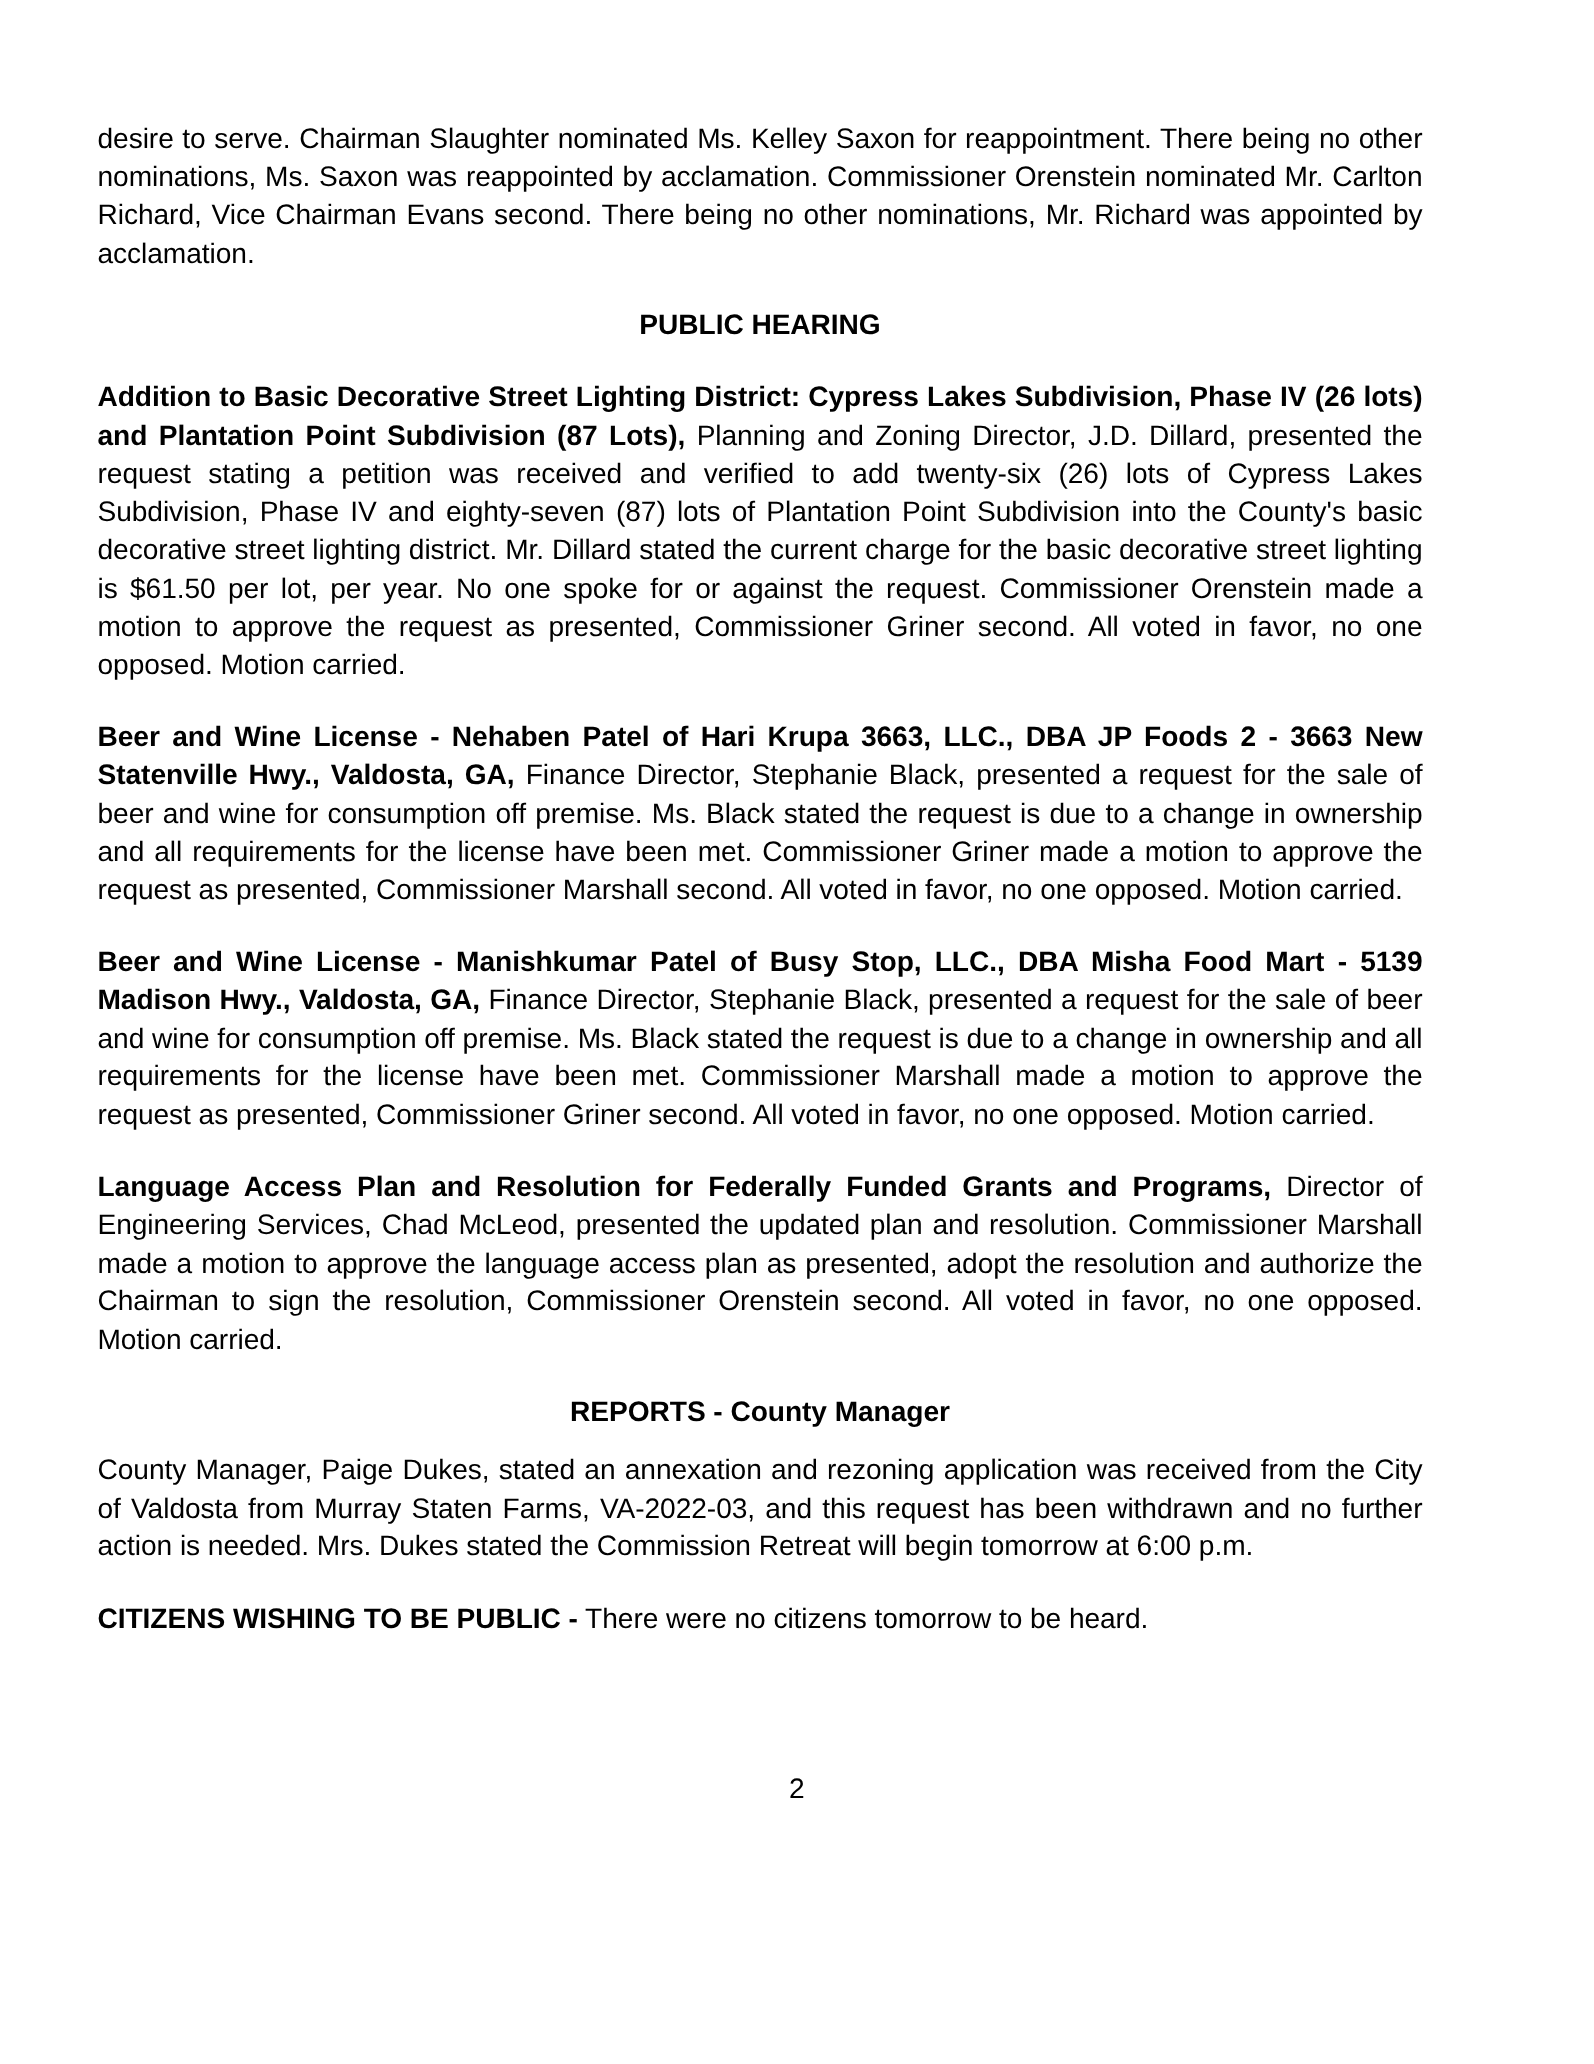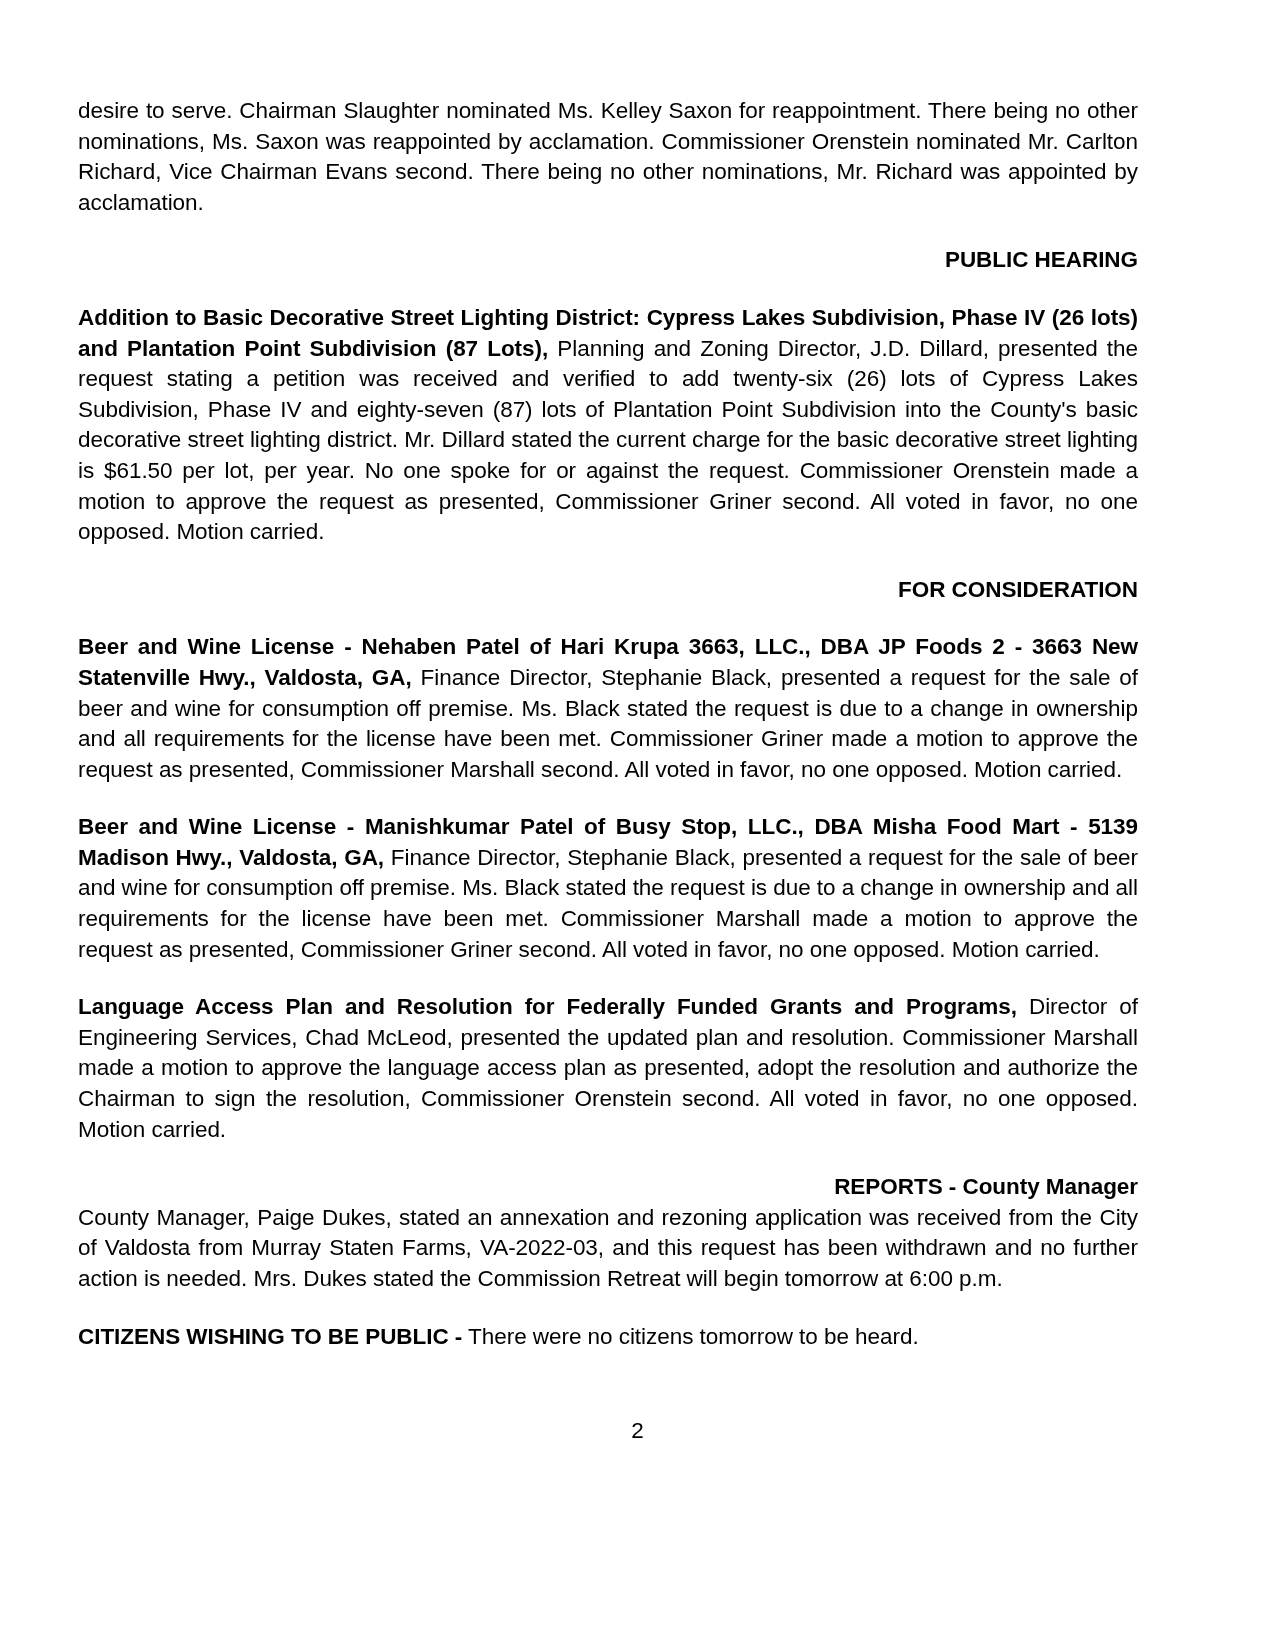--- a/index.html
+++ b/index.html
@@ -34,25 +34,25 @@
     line-height: 30.6px;
     text-align: justify;
     text-justify: inter-word;
     letter-spacing: -0.05px;
     -webkit-hyphens: none;
     hyphens: none;
   }
   p:last-child { margin-bottom: 0; }
   .heading {
     font-weight: bold;
-    text-align: right;
+    text-align: center;
   }
   .tight {
-    margin-bottom: 0;
-    text-align: right;
+    margin-bottom: 16px;
+    text-align: center;
   }
   b, .b {
     font-weight: bold;
     margin-top: 35px;
   }
   .nojust {
     text-align: left;
   }
   .pagenum {
     position: absolute;
@@ -71,21 +71,20 @@
 <div class="page">
 
   <div class="content">
 
     <p>desire to serve.  Chairman Slaughter nominated Ms. Kelley Saxon for reappointment.  There being no other nominations, Ms. Saxon was reappointed by acclamation.  Commissioner Orenstein nominated Mr. Carlton Richard, Vice Chairman Evans second.  There being no other nominations, Mr. Richard was appointed by acclamation.</p>
 
     <p class="heading">PUBLIC HEARING</p>
 
     <p><b>Addition to Basic Decorative Street Lighting District: Cypress Lakes Subdivision, Phase IV (26 lots) and Plantation Point Subdivision (87 Lots),</b><span> Planning and Zoning Director, J.D. Dillard, presented the request stating a petition was received and verified to add twenty-six (26) lots of Cypress Lakes Subdivision, Phase IV and eighty-seven (87) lots of Plantation Point Subdivision into the County's basic decorative street lighting district.  Mr. Dillard stated the current charge for the basic decorative street lighting is $61.50 per lot, per year.  No one spoke for or against the request.  Commissioner Orenstein made a motion to approve the request as presented, Commissioner Griner second.  All voted in favor, no one opposed.  Motion carried.</span></p>
 
-    <p class="heading">FOR CONSIDERATION</p>
 
     <p><b>Beer and Wine License - Nehaben Patel of Hari Krupa 3663, LLC., DBA JP Foods 2 - 3663 New Statenville Hwy., Valdosta, GA,</b><span> Finance Director, Stephanie Black, presented a request for the sale of beer and wine for consumption off premise.  Ms. Black stated the request is due to a change in ownership and all requirements for the license have been met.  Commissioner Griner made a motion to approve the request as presented, Commissioner Marshall second.  All voted in favor, no one opposed.  Motion carried.</span></p>
 
     <p><b>Beer and Wine License - Manishkumar Patel of Busy Stop, LLC., DBA Misha Food Mart - 5139 Madison Hwy., Valdosta, GA,</b><span> Finance Director, Stephanie Black, presented a request for the sale of beer and wine for consumption off premise.  Ms. Black stated the request is due to a change in ownership and all requirements for the license have been met.  Commissioner Marshall made a motion to approve the request as presented, Commissioner Griner second.  All voted in favor, no one opposed.  Motion carried.</span></p>
 
     <p><b>Language Access Plan and Resolution for Federally Funded Grants and Programs,</b><span> Director of Engineering Services, Chad McLeod, presented the updated plan and resolution.  Commissioner Marshall made a motion to approve the language access plan as presented, adopt the resolution and authorize the Chairman to sign the resolution, Commissioner Orenstein second. All voted in favor, no one opposed.  Motion carried.</span></p>
 
     <p class="heading tight">REPORTS - County Manager</p>
 
     <p>County Manager, Paige Dukes, stated an annexation and rezoning application was received from the City of Valdosta from Murray Staten Farms, VA-2022-03, and this request has been withdrawn and no further action is needed.  Mrs. Dukes stated the Commission Retreat will begin tomorrow at 6:00 p.m.</p>

